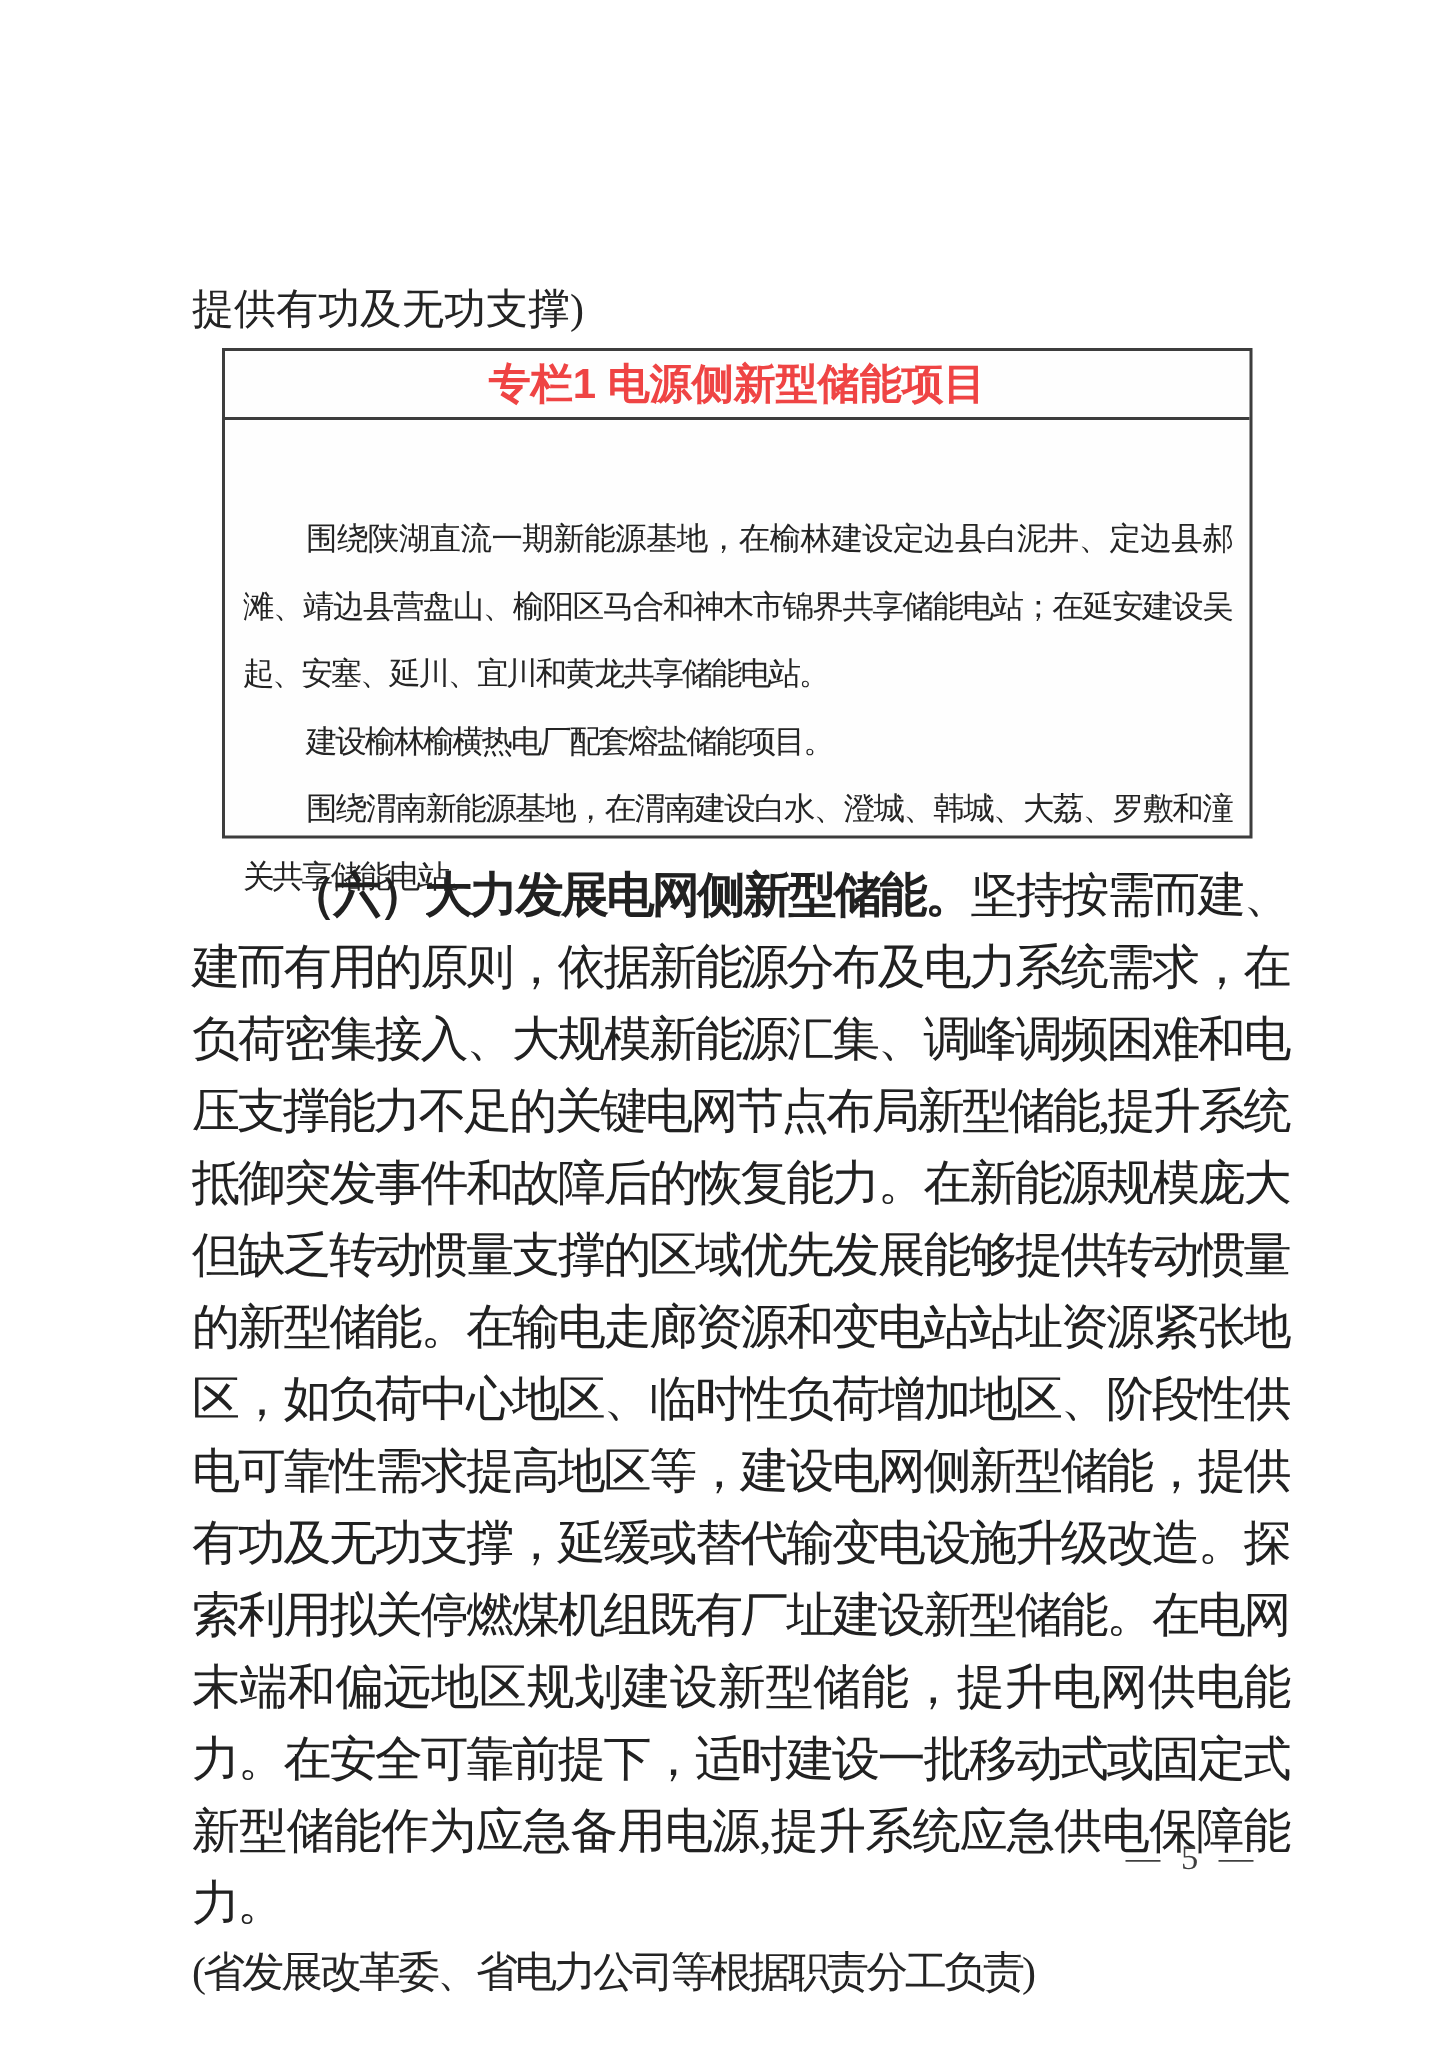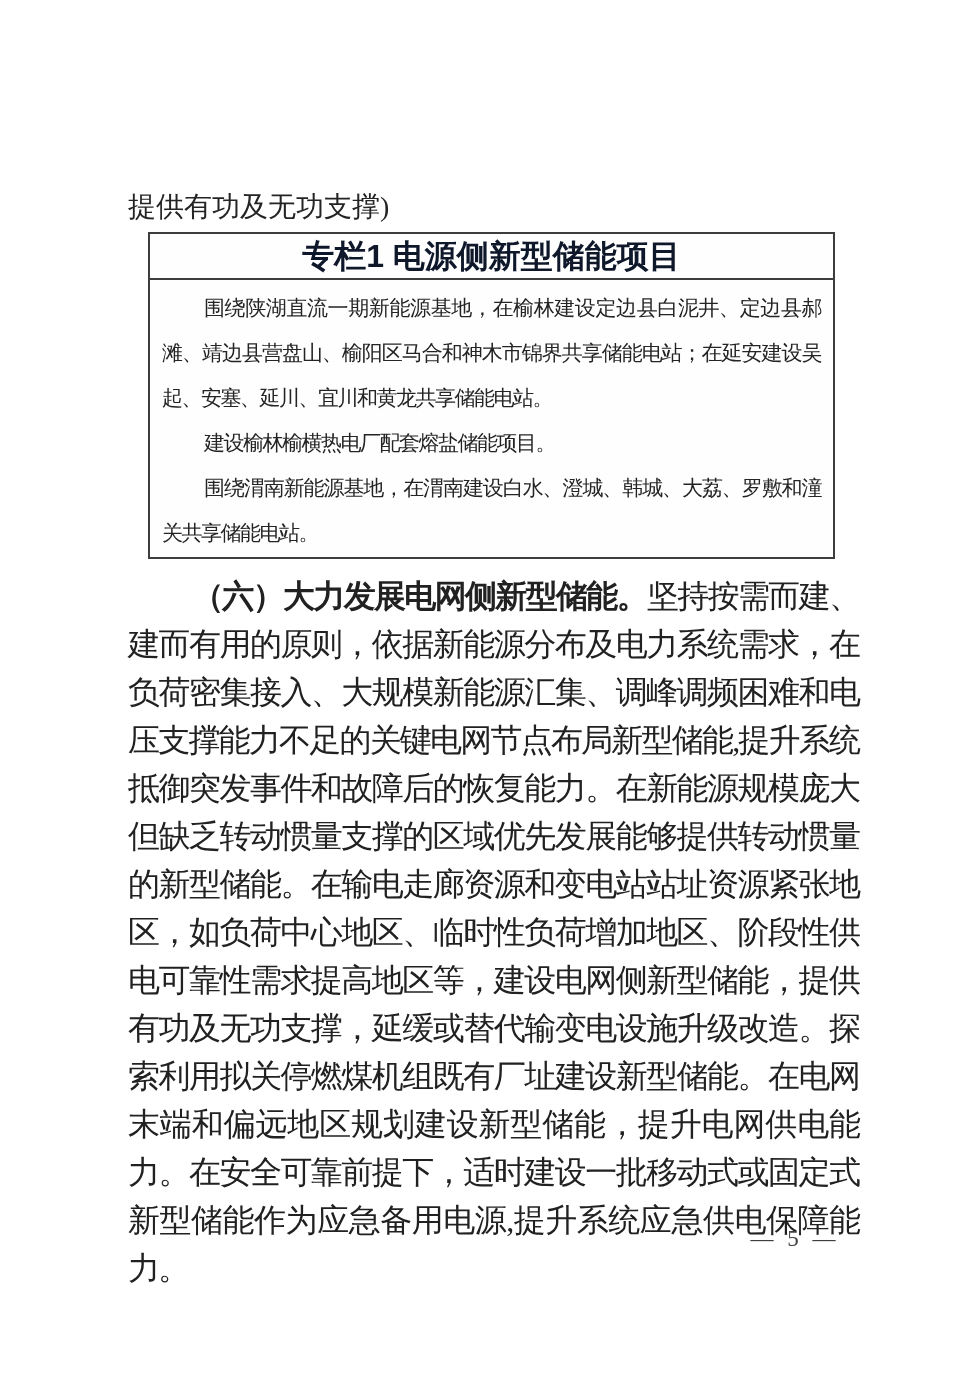--- a/index.html
+++ b/index.html
@@ -30,26 +30,27 @@
     height: 327px;
     border: 2px solid #3d3d3d;
     background: #fefefe;
   }
   .box-title {
     height: 46px;
     line-height: 44px;
     text-align: center;
     font-family: "Liberation Sans", "DejaVu Sans", sans-serif;
     font-weight: 700;
-    font-size: 32px;
-    color: #0f172a;
+    font-size: 28px;
+    color: #ef4444;
     border-bottom: 2px solid #3d3d3d;
   }
   .box-body {
-    padding: 6px 12px 0 12px;
+    padding: 18px 12px 0 12px;
+    margin-top: 39px;
   }
   .box-body p {
     font-size: 21px;
     line-height: 45px;
     letter-spacing: -1.5px;
     text-indent: 2em;
     text-align: justify;
     color: #242424;
   }
   .main-flow {
@@ -99,17 +100,18 @@
       <p>围绕陕湖直流一期新能源基地，在榆林建设定边县白泥井、定边县郝滩、靖边县营盘山、榆阳区马合和神木市锦界共享储能电站；在延安建设吴起、安塞、延川、宜川和黄龙共享储能电站。</p>
       <p>建设榆林榆横热电厂配套熔盐储能项目。</p>
       <p>围绕渭南新能源基地，在渭南建设白水、澄城、韩城、大荔、罗敷和潼关共享储能电站。</p>
     </div>
   </div>
 
   <div class="main-flow">
     <div class="body-text">
       <span class="lead">（六）大力发展电网侧新型储能。</span><span>坚持按需而建、建而有用的原则，依据新能源分布及电力系统需求，在负荷密集接入、大规模新能源汇集、调峰调频困难和电压支撑能力不足的关键电网节点布局新型储能,提升系统抵御突发事件和故障后的恢复能力。在新能源规模庞大但缺乏转动惯量支撑的区域优先发展能够提供转动惯量的新型储能。在输电走廊资源和变电站站址资源紧张地区，如负荷中心地区、临时性负荷增加地区、阶段性供电可靠性需求提高地区等，建设电网侧新型储能，提供有功及无功支撑，延缓或替代输变电设施升级改造。探索利用拟关停燃煤机组既有厂址建设新型储能。在电网末端和偏远地区规划建设新型储能，提升电网供电能力。在安全可靠前提下，适时建设一批移动式或固定式新型储能作为应急备用电源,提升系统应急供电保障能力。</span>
     </div>
+    <div class="attribution">(省发展改革委、省电力公司等根据职责分工负责)</div>
   </div>
 
   <div class="page-number">— 5 —</div>
 
 </div>
 
 </body></html>

